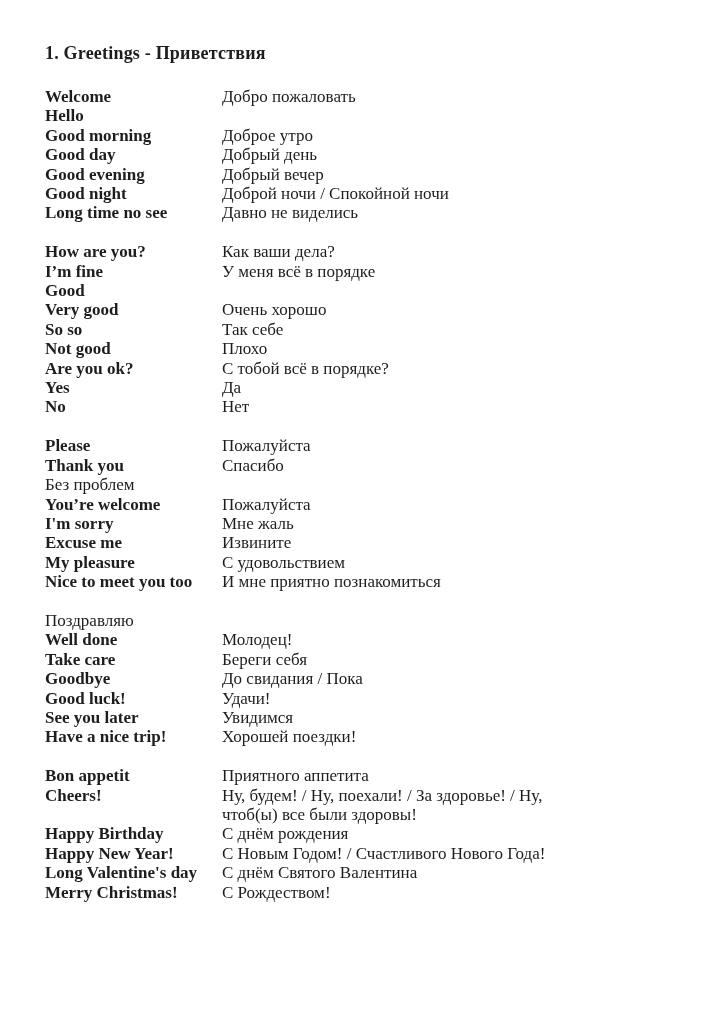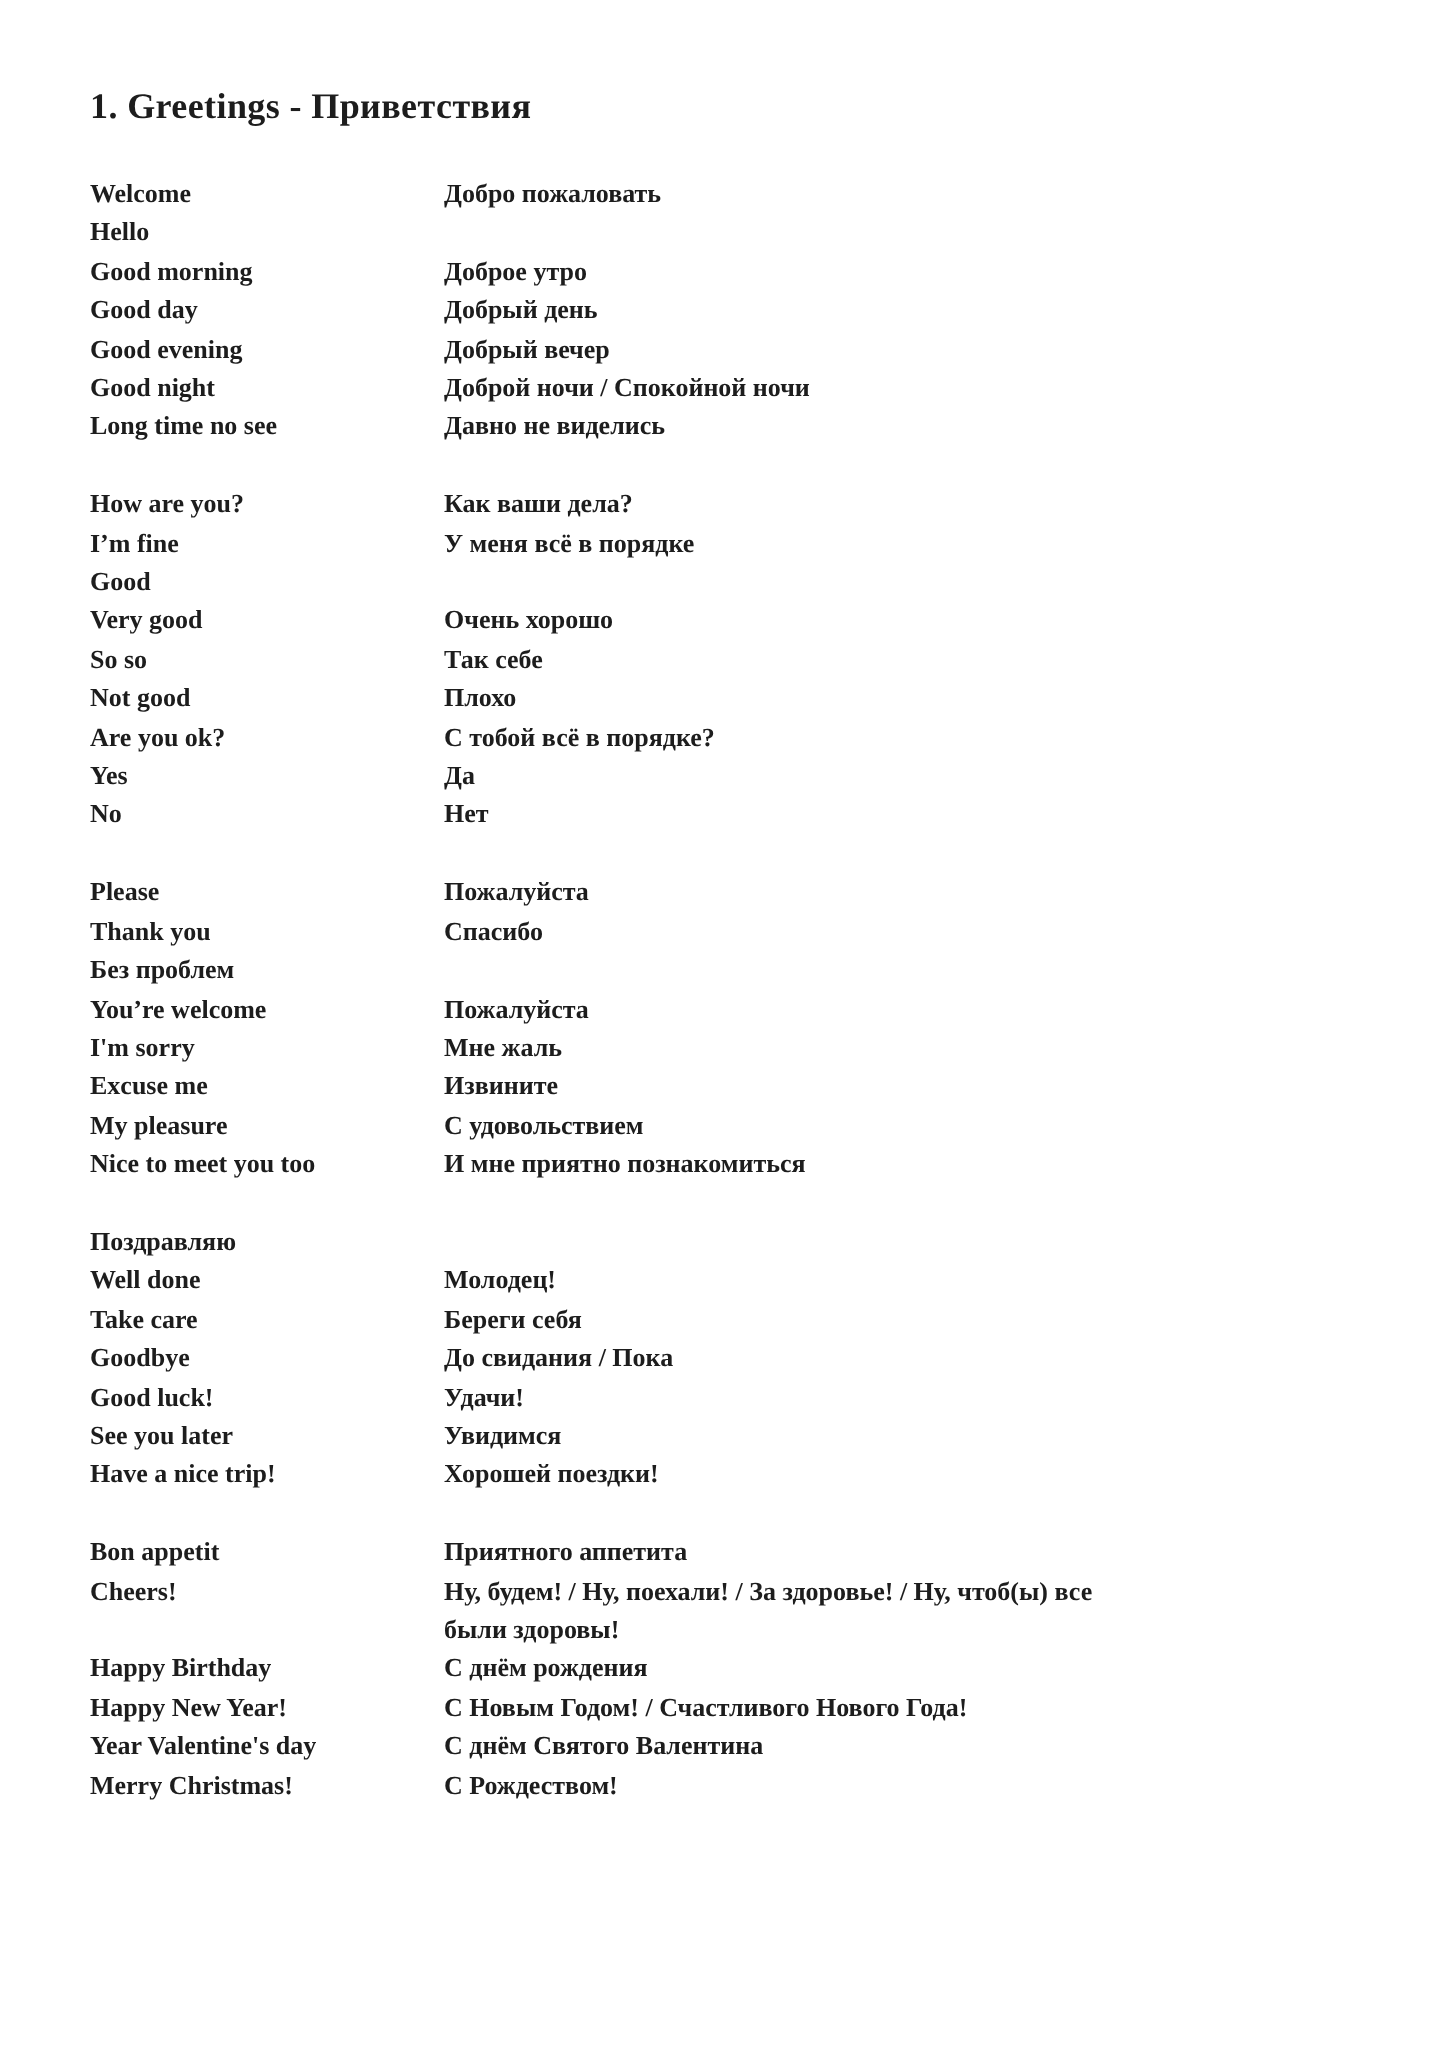--- a/index.html
+++ b/index.html
@@ -26,31 +26,31 @@
     font-weight: bold;
     margin: 0 0 23px 0;
     letter-spacing: 0.2px;
   }
   .group {
     margin-bottom: 19.4px;
   }
   .row {
     display: flex;
     align-items: baseline;
-    font-size: 13px;
+    font-size: 17px;
     line-height: 19.4px;
   }
   .en {
     flex: 0 0 177px;
     width: 177px;
     font-weight: bold;
   }
   .ru {
     flex: 1;
-    font-weight: bold;
+    font-weight: normal;
   }
 </style>
 </head>
 <body>
 
 <div class="page">
   <h1 class="title">1. Greetings - Приветствия</h1>
   <div id="phrase-groups">
       <div class="group">
         <div class="row">
@@ -191,21 +191,21 @@
         </div>
         <div class="row">
           <span class="en">Happy Birthday</span>
           <span class="ru">С днём рождения</span>
         </div>
         <div class="row">
           <span class="en">Happy New Year!</span>
           <span class="ru">С Новым Годом! / Счастливого Нового Года!</span>
         </div>
         <div class="row">
-          <span class="en">Year Valentine's day</span>
+          <span class="en">Long Valentine's day</span>
           <span class="ru">С днём Святого Валентина</span>
         </div>
         <div class="row">
           <span class="en">Merry Christmas!</span>
           <span class="ru">С Рождеством!</span>
         </div>
       </div>
     </div>
 </div>
 

